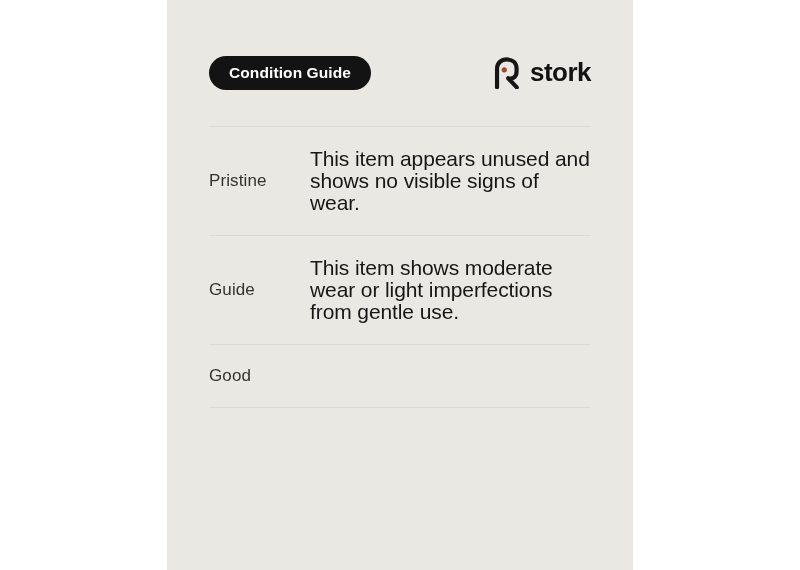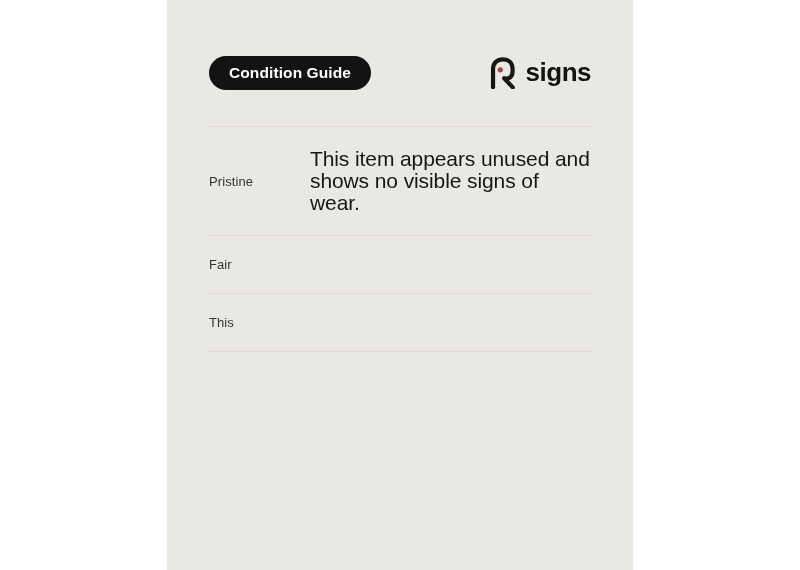--- a/index.html
+++ b/index.html
@@ -70,21 +70,21 @@
     align-items: center;
     border-top: 1px solid #dcd9d2;
     padding: 21px 0;
   }
   .row:last-child {
     border-bottom: 1px solid #dcd9d2;
   }
   .row-label {
     width: 101px;
     flex: 0 0 101px;
-    font-size: 13px;
+    font-size: 17px;
     color: #333330;
     letter-spacing: 0.1px;
   }
   .row-desc {
     flex: 1;
     max-width: 287px;
     font-size: 21px;
     line-height: 22px;
     color: #171717;
     letter-spacing: -0.1px;
@@ -97,35 +97,36 @@
   <div class="panel">
 
     <div class="header">
       <div class="badge">Condition Guide</div>
 
       <div class="brand">
         <svg width="30" height="32" viewBox="0 0 31 33" xmlns="http://www.w3.org/2000/svg">
           <path d="M5.2 31.2 L5.2 12.2 C5.2 5.9 9.6 2.5 15.4 2.5 C21.2 2.5 25.4 5.9 25.4 12.2 L25.4 14.6 C25.4 20.3 21.6 23.4 16.7 21.9 L25.6 31.4" fill="none" stroke="#161616" stroke-width="4.3" stroke-linecap="round" stroke-linejoin="round"></path>
           <circle cx="12.7" cy="13.2" r="2.7" fill="#9e4a30"></circle>
         </svg>
-        <span class="brand-text">signs</span>
+        <span class="brand-text">stork</span>
       </div>
     </div>
 
     <div class="rows">
 
       <div class="row">
         <div class="row-label">Pristine</div>
         <div class="row-desc">This item appears unused and shows no visible signs of wear.</div>
       </div>
 
 
       <div class="row">
-        <div class="row-label">Fair</div>
+        <div class="row-label">Guide</div>
+        <div class="row-desc">This item shows moderate wear or light imperfections from gentle use.</div>
       </div>
 
       <div class="row">
-        <div class="row-label">This</div>
+        <div class="row-label">Good</div>
       </div>
 
     </div>
   </div>
 </div>
 
 </body></html>

